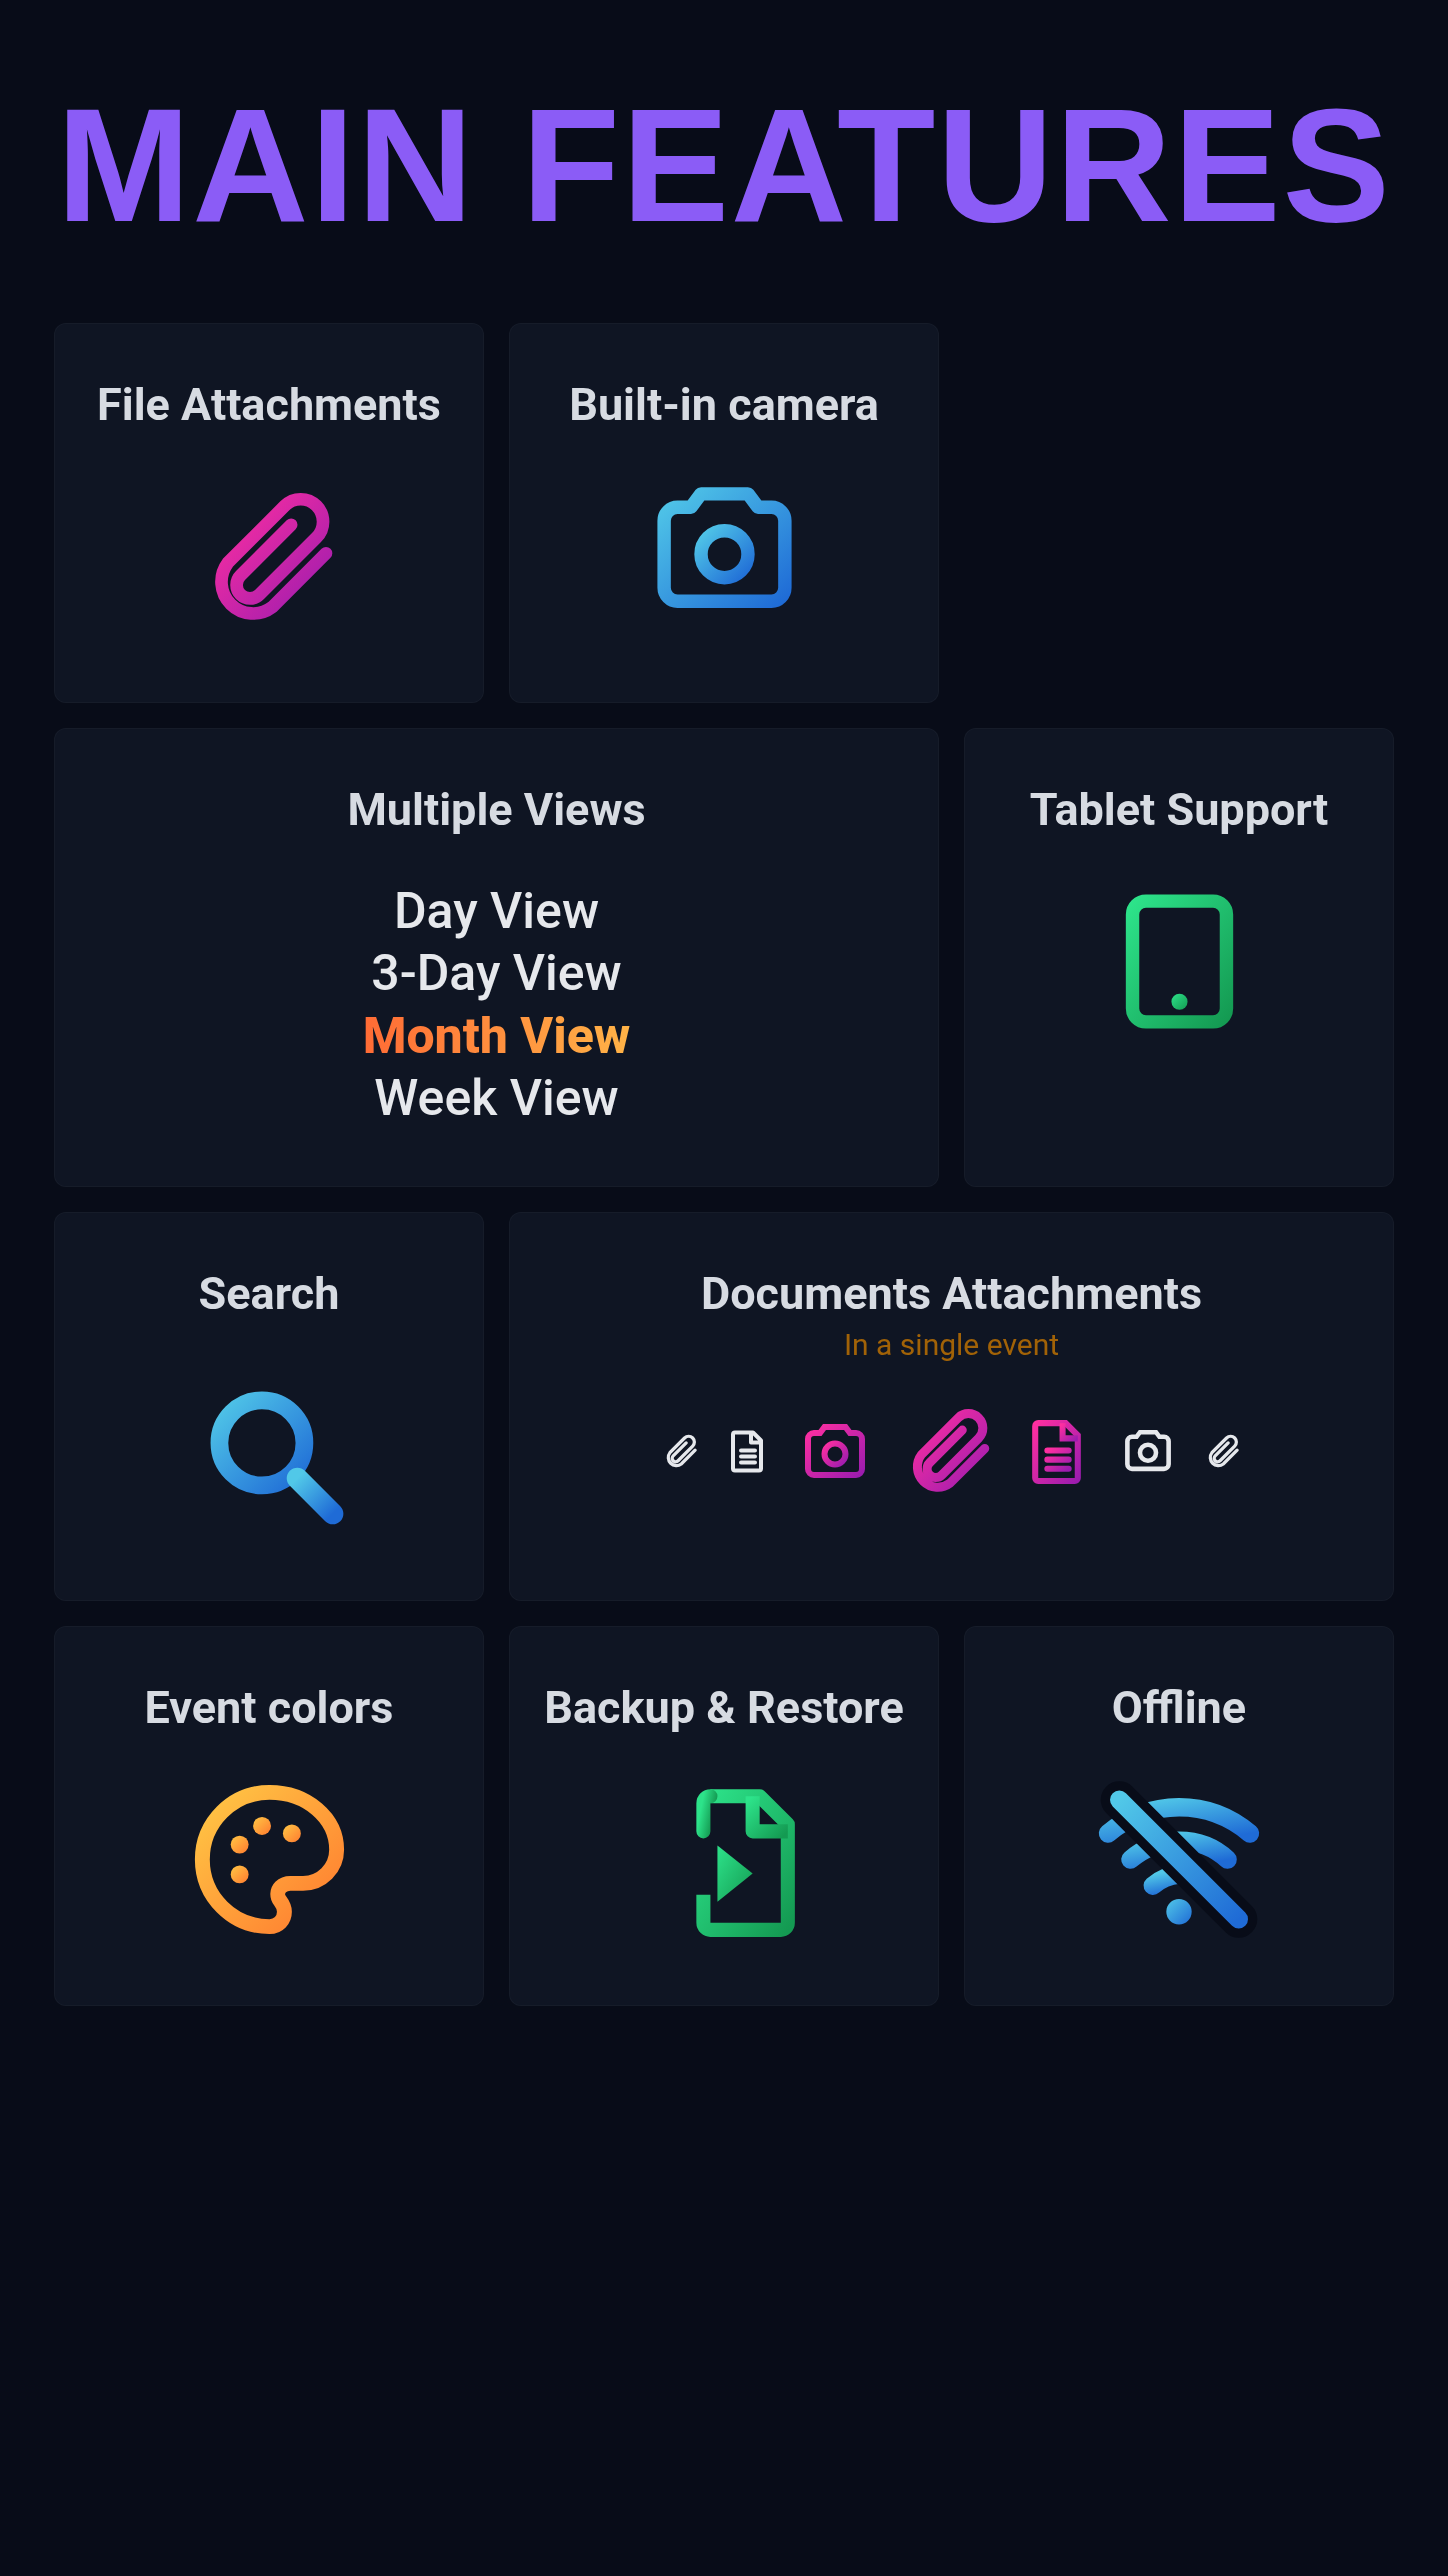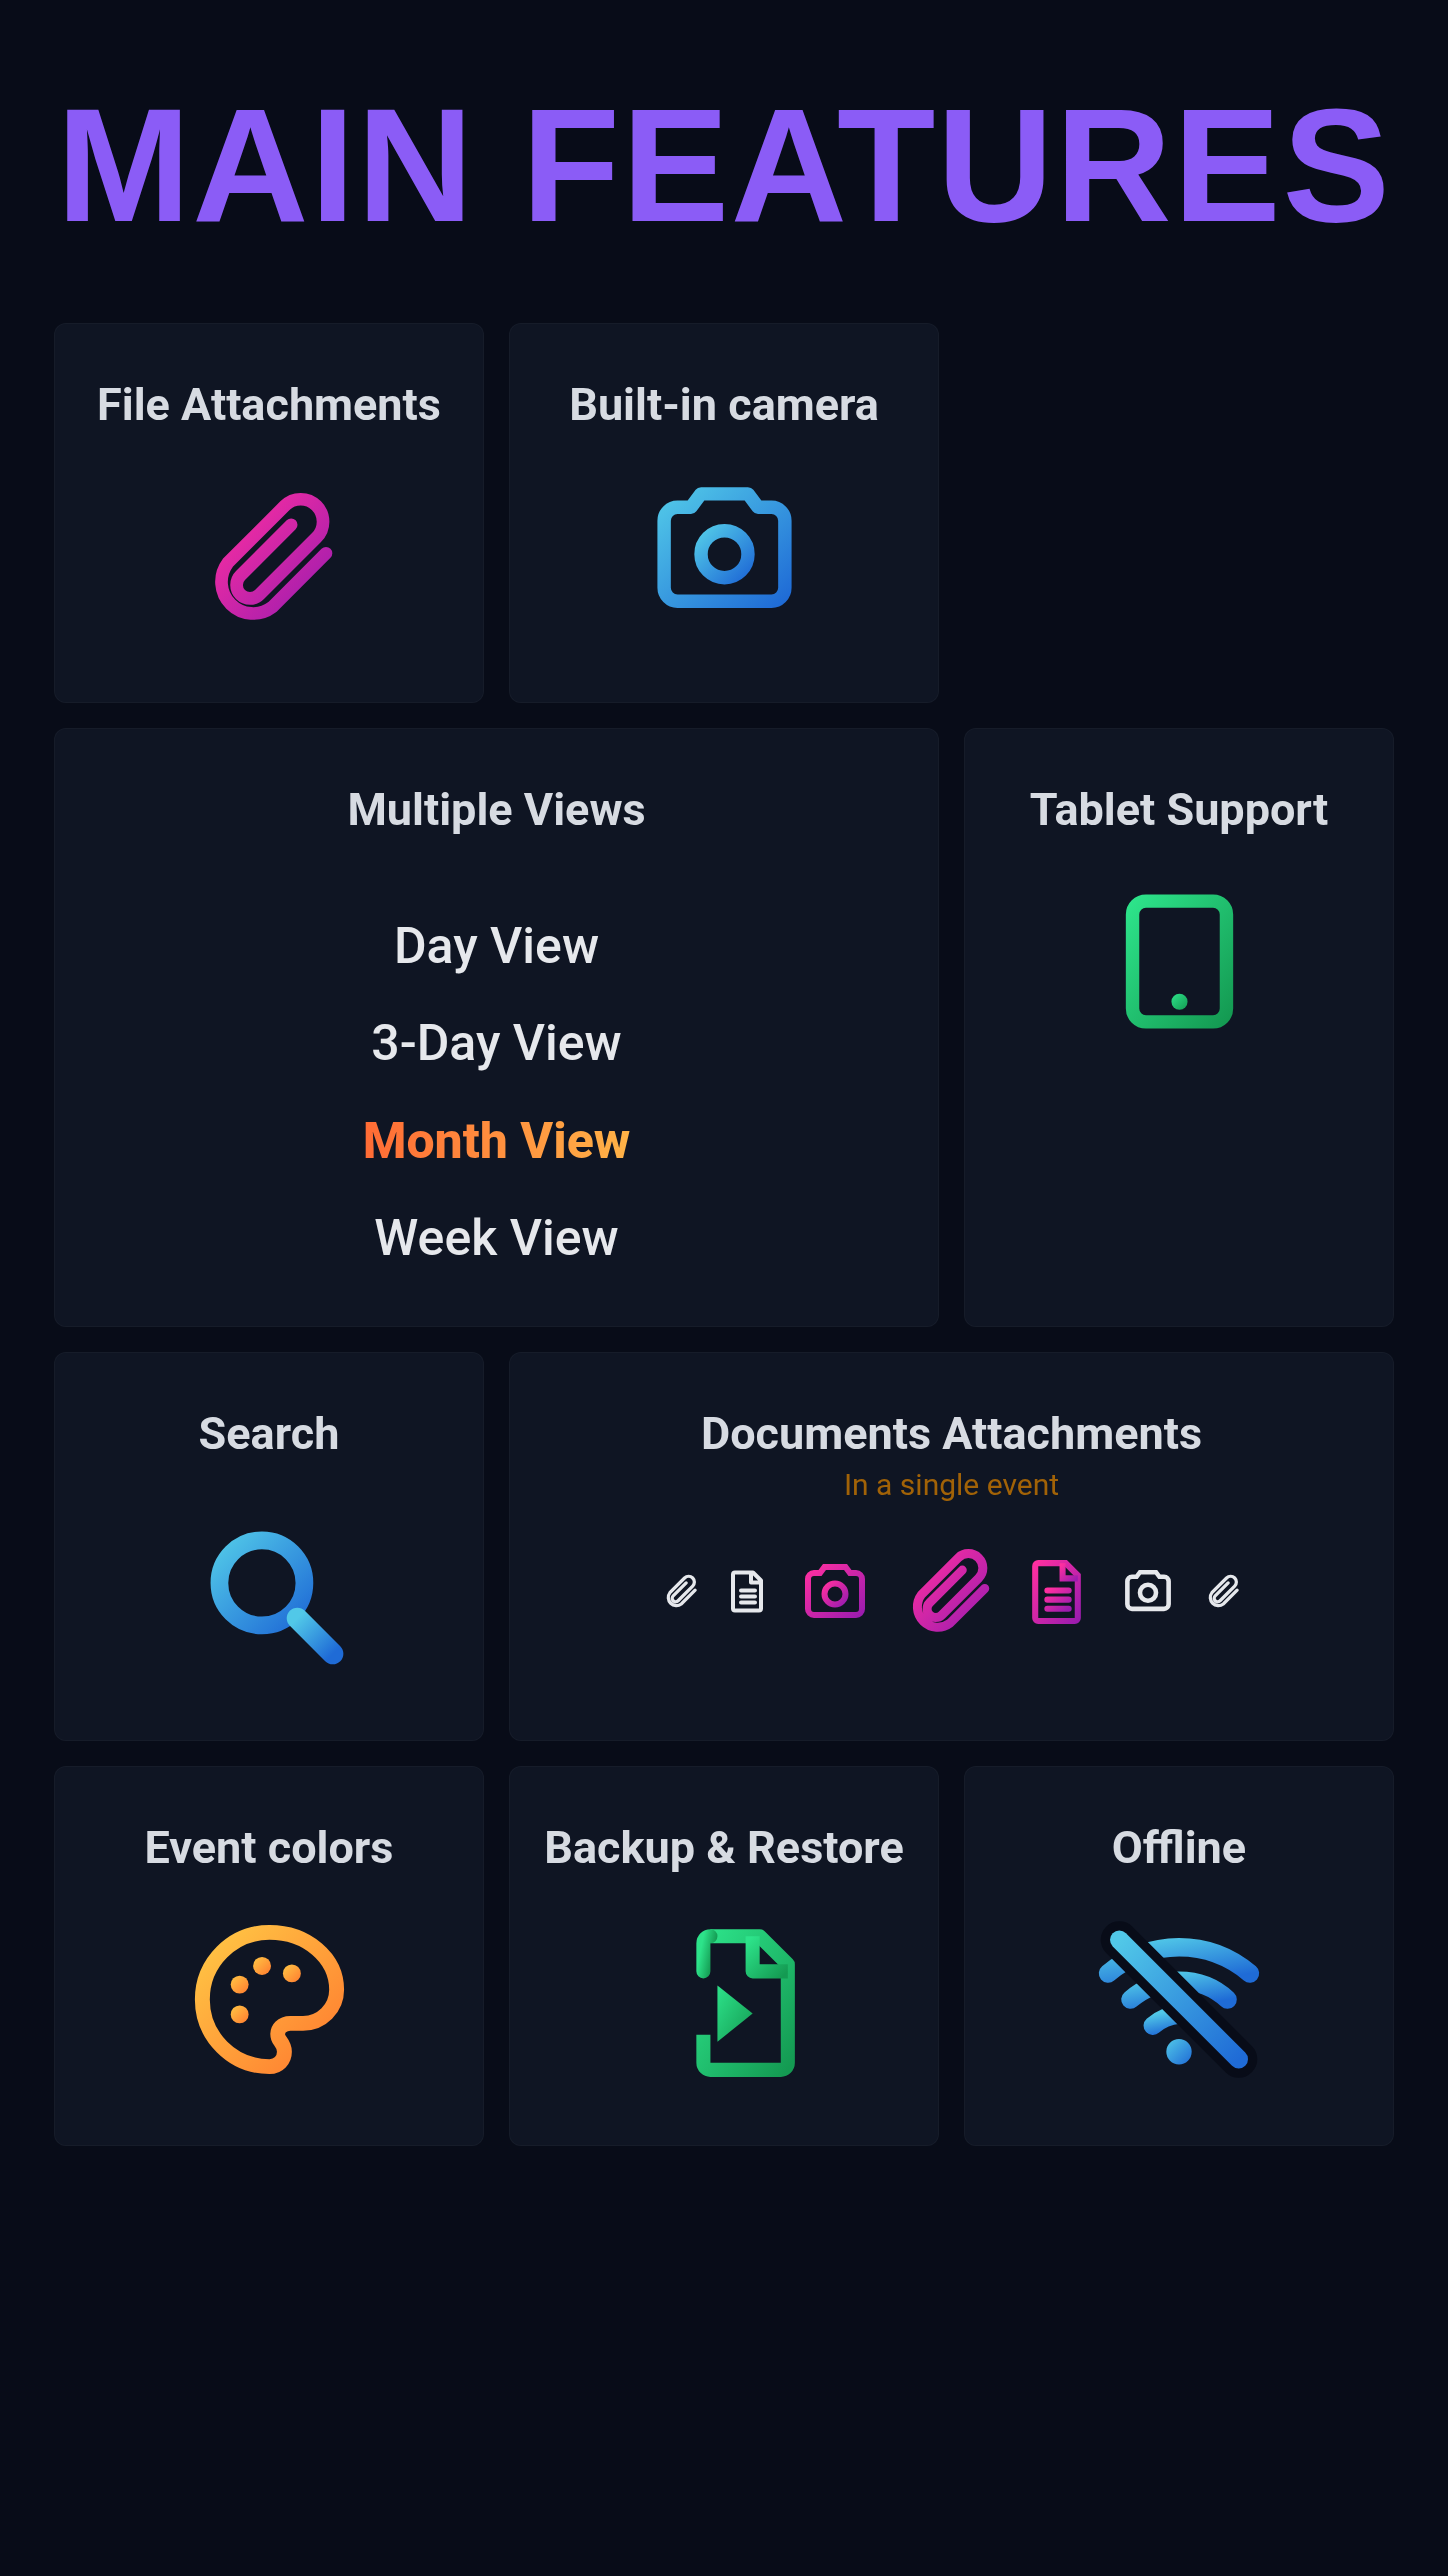--- a/index.html
+++ b/index.html
@@ -62,21 +62,20 @@
       margin-top: 10.7px;
     }
     .span-2 { grid-column: span 2; }
     .span-4 { grid-column: span 4; }
     .views-list { margin-top: 18px; }
     .views-list div {
       font-size: 50px;
       line-height: 1.25;
       color: #e6e8ec;
       font-weight: 500;
-      margin-top: 35px;
     }
     .views-list .highlight {
       font-weight: 800;
       background: linear-gradient(90deg,#ff6b35,#ffb347);
       -webkit-background-clip: text;
       background-clip: text;
       color: transparent;
     }
     .attach-row {
       display: flex;

